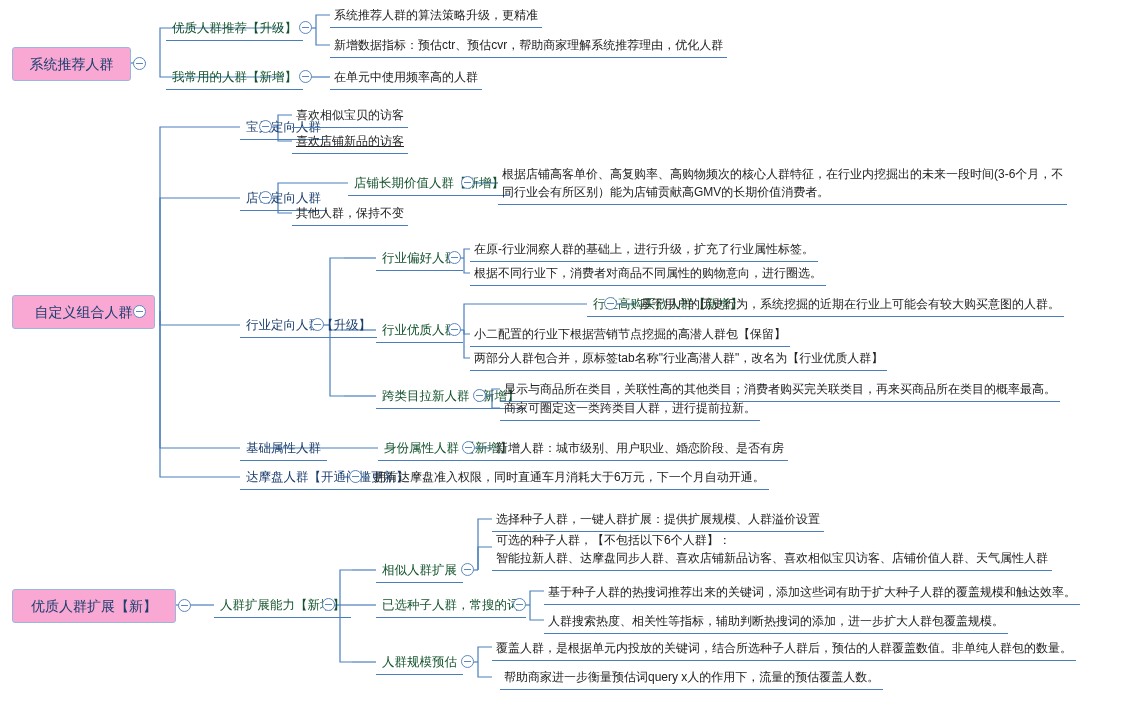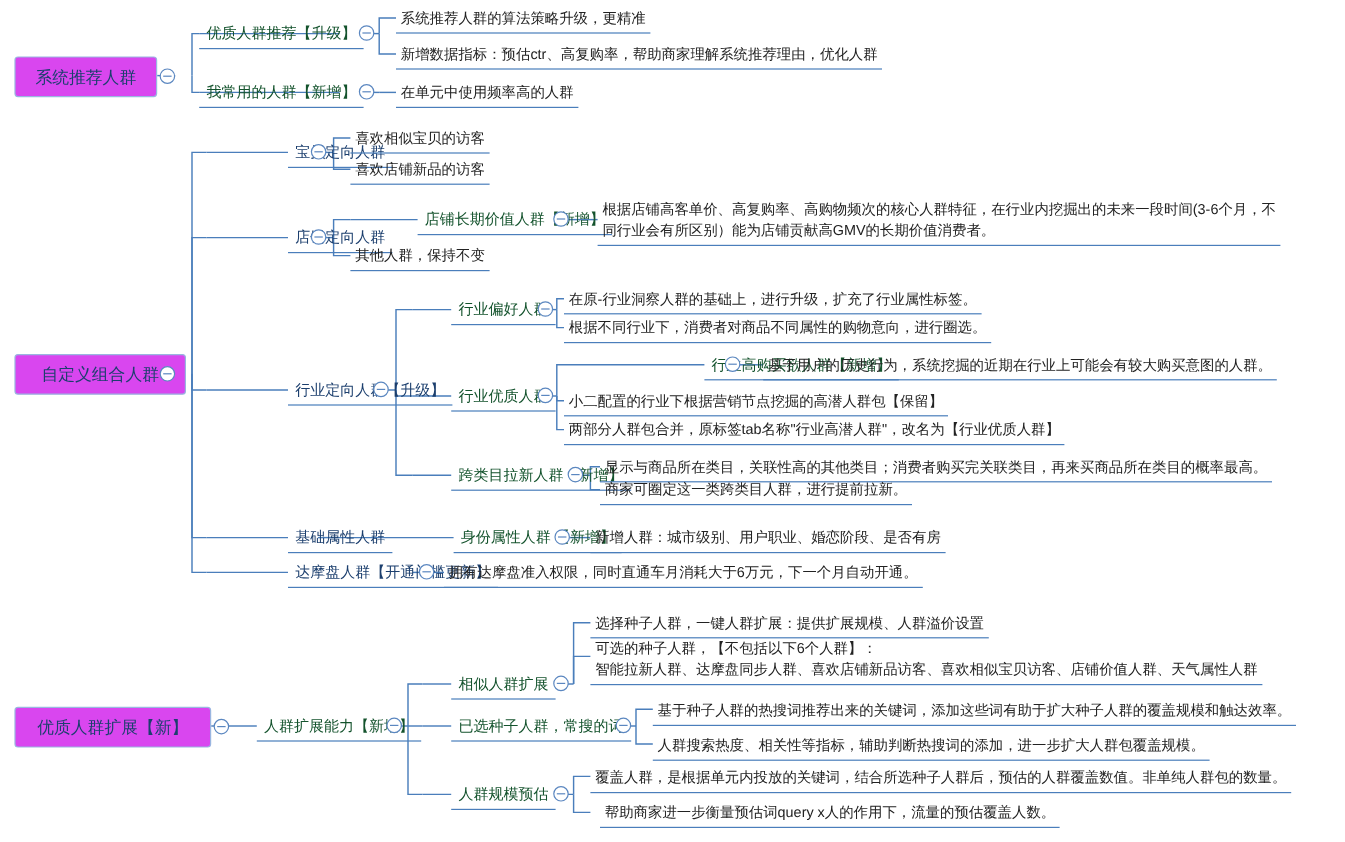--- a/index.html
+++ b/index.html
@@ -15,21 +15,21 @@
 
   .node{
     position:absolute;
     box-sizing:border-box;
     white-space:nowrap;
     line-height:1.45;
   }
   
   .root{
     border:1px solid #9ab6e0;
-    background:#d946ef;
+    background:#f9a8d4;
     border-radius:3px;
     padding:6px 12px;
     font-size:14px;
     color:#1c3f6e;
     text-align:center;
   }
   
   .lbl{
     padding:2px 6px 3px 6px;
     border-bottom:1.5px solid #4a7ebb;
@@ -165,21 +165,21 @@
   <div class="node root" style="left:12px;top:47px;width:119px;"><span>系统推荐人群</span></div>
   <div class="collapse" style="left:133px;top:57px;"></div>
 
   <div class="node lbl red" style="left:166px;top:17px;"><span>优质人群推荐【升级】</span></div>
   <div class="collapse" style="left:299px;top:21px;"></div>
 
   <div class="node lbl red" style="left:166px;top:66px;"><span>我常用的人群【新增】</span></div>
   <div class="collapse" style="left:299px;top:70px;"></div>
 
   <div class="node leaf" style="left:330px;top:4px;"><span>系统推荐人群的算法策略升级，更精准</span></div>
-  <div class="node leaf" style="left:330px;top:34px;"><span>新增数据指标：预估ctr、高复购率，帮助商家理解系统推荐理由，优化人群</span></div>
+  <div class="node leaf" style="left:330px;top:34px;"><span>新增数据指标：预估ctr、预估cvr，帮助商家理解系统推荐理由，优化人群</span></div>
   <div class="node leaf" style="left:330px;top:66px;"><span>在单元中使用频率高的人群</span></div>
 
   <div class="node root" style="left:12px;top:295px;width:143px;"><span>自定义组合人群</span></div>
   <div class="collapse" style="left:133px;top:305px;"></div>
 
   <div class="node lbl blue" style="left:240px;top:116px;"><span>宝贝定向人群</span></div>
   <div class="collapse" style="left:259px;top:120px;"></div>
 
   <div class="node lbl blue" style="left:240px;top:187px;"><span>店铺定向人群</span></div>
   <div class="collapse" style="left:259px;top:191px;"></div>
@@ -204,21 +204,21 @@
 
   <div class="node lbl blue" style="left:240px;top:437px;"><span>基础属性人群</span></div>
 
   <div class="node lbl red" style="left:378px;top:437px;"><span>身份属性人群 【新增】</span></div>
   <div class="collapse" style="left:462px;top:441px;"></div>
 
   <div class="node lbl blue" style="left:240px;top:466px;"><span>达摩盘人群【开通门槛更新】</span></div>
   <div class="collapse" style="left:349px;top:470px;"></div>
 
   <div class="node leaf" style="left:292px;top:104px;"><span>喜欢相似宝贝的访客</span></div>
-  <div class="node leaf" style="left:292px;top:130px;"><span>喜欢店铺新品的访客</span></div>
+  <div class="node leaf" style="left:292px;top:130px;text-decoration:underline;"><span>喜欢店铺新品的访客</span></div>
   <div class="node leaf" style="left:498px;top:163px;"><span>根据店铺高客单价、高复购率、高购物频次的核心人群特征，在行业内挖掘出的未来一段时间(3-6个月，不
 同行业会有所区别）能为店铺贡献高GMV的长期价值消费者。</span></div>
   <div class="node leaf" style="left:292px;top:202px;"><span>其他人群，保持不变</span></div>
   <div class="node leaf" style="left:470px;top:238px;"><span>在原-行业洞察人群的基础上，进行升级，扩充了行业属性标签。</span></div>
   <div class="node leaf" style="left:470px;top:262px;"><span>根据不同行业下，消费者对商品不同属性的购物意向，进行圈选。</span></div>
   <div class="node leaf" style="left:636px;top:293px;"><span>基于用户的历史行为，系统挖掘的近期在行业上可能会有较大购买意图的人群。</span></div>
   <div class="node leaf" style="left:470px;top:323px;"><span>小二配置的行业下根据营销节点挖掘的高潜人群包【保留】</span></div>
   <div class="node leaf" style="left:470px;top:347px;"><span>两部分人群包合并，原标签tab名称"行业高潜人群"，改名为【行业优质人群】</span></div>
   <div class="node leaf" style="left:500px;top:378px;"><span>显示与商品所在类目，关联性高的其他类目；消费者购买完关联类目，再来买商品所在类目的概率最高。</span></div>
   <div class="node leaf" style="left:500px;top:397px;"><span>商家可圈定这一类跨类目人群，进行提前拉新。</span></div>

